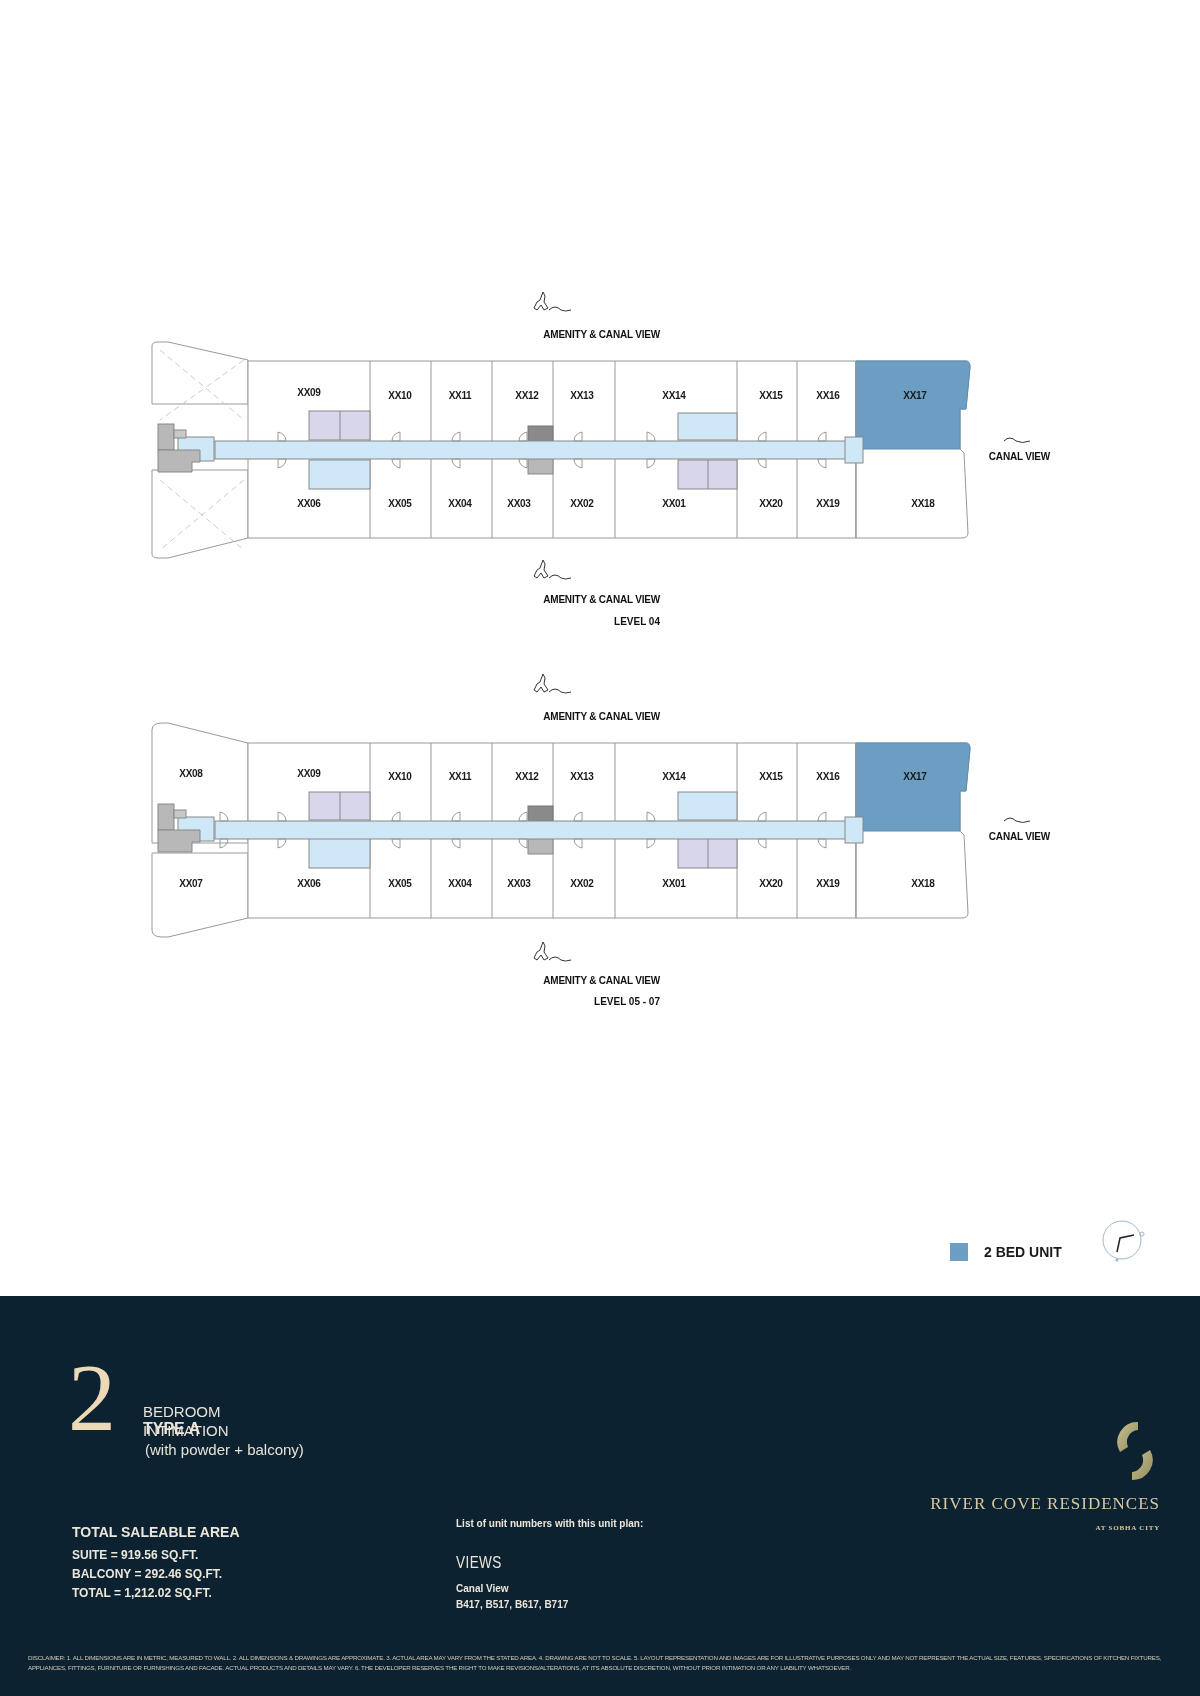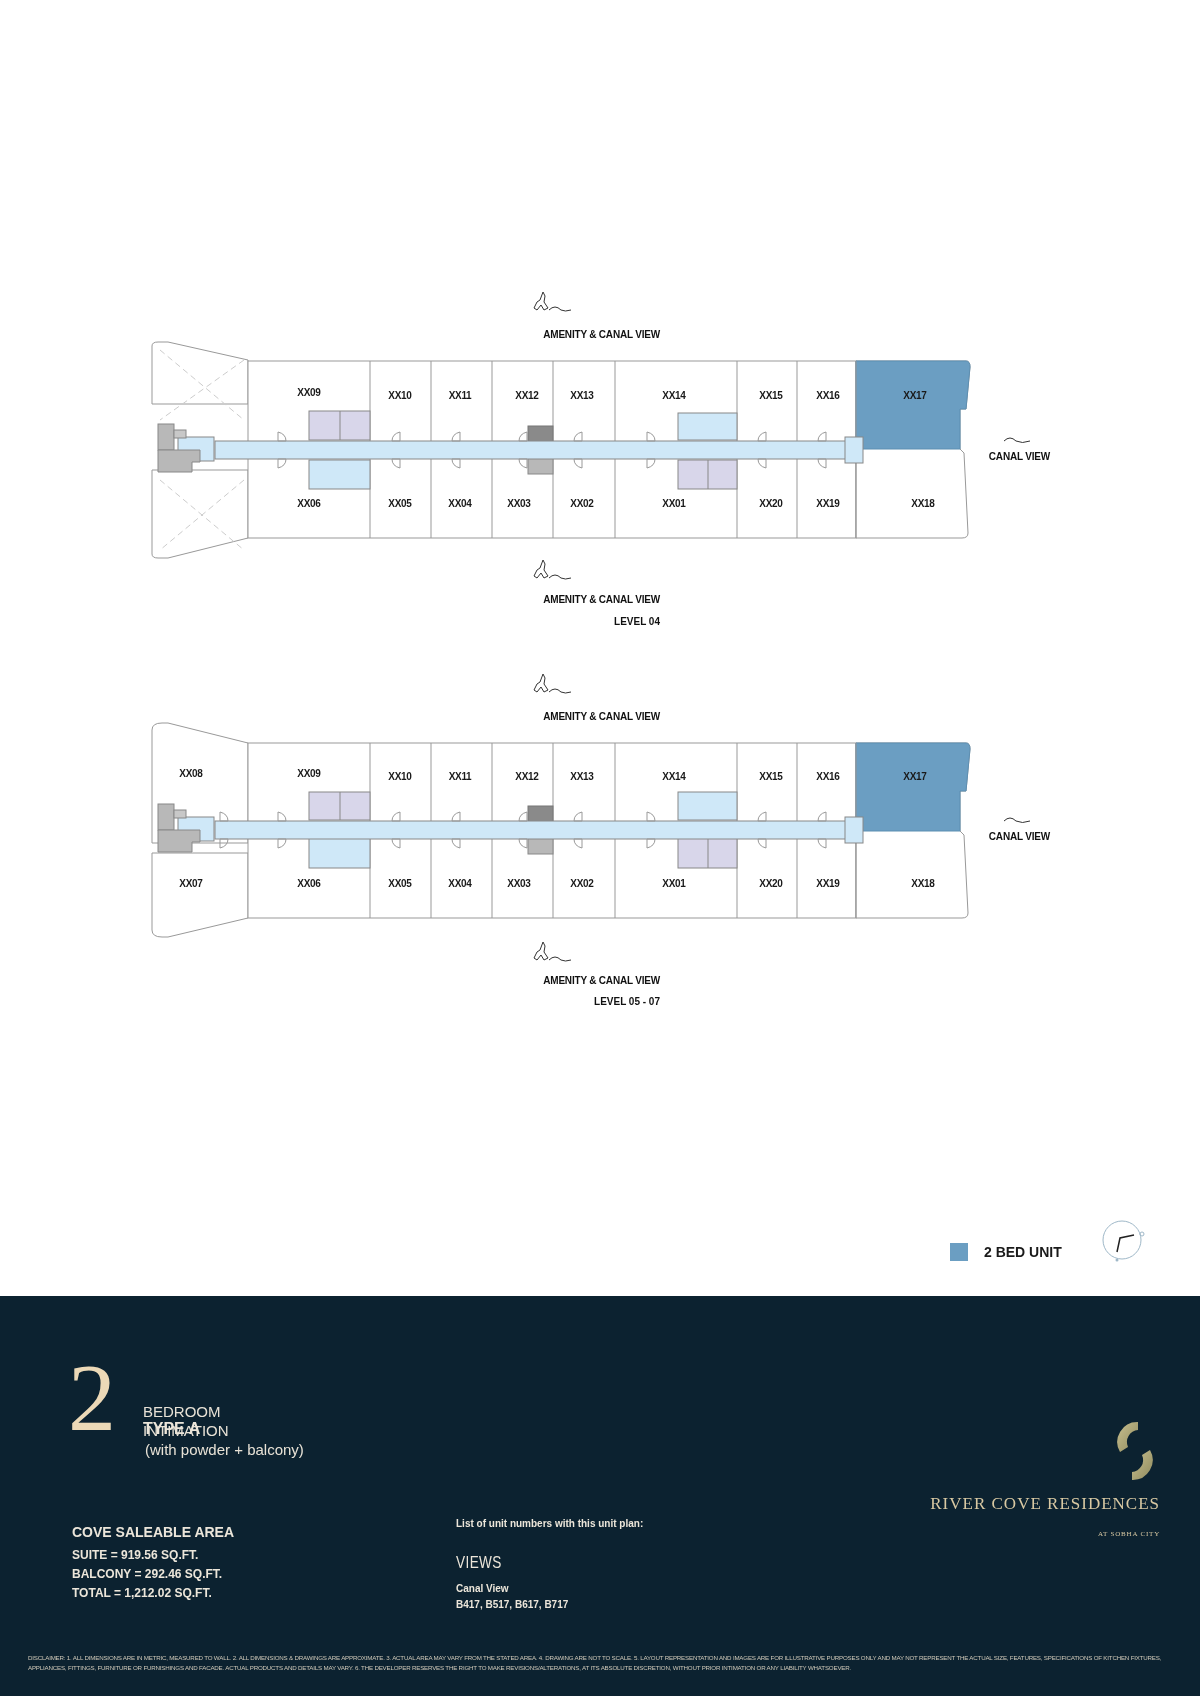--- a/index.html
+++ b/index.html
@@ -20,21 +20,21 @@
   .with-text { position:absolute; left:145px; top:1441px; font-size:15px; color:#e8e2d6; }
   .area-block { position:absolute; left:72px; top:1524px; color:#ece6da; }
   .area-title { font-size:14px; font-weight:bold; margin-bottom:6px; }
   .area-row { font-size:12px; font-weight:bold; line-height:19px; }
   .views-block { position:absolute; left:456px; top:1518px; color:#ece6da; }
   .views-intro { font-size:10px; font-weight:bold; margin-bottom:24px; }
   .views-title { font-family:"Liberation Sans", sans-serif; font-size:17px; transform:scaleX(0.8); transform-origin:left; letter-spacing:0.5px; margin-bottom:8px; }
   .views-sub { font-size:10px; font-weight:bold; line-height:16px; }
   .brand { position:absolute; left:880px; top:1420px; width:280px; text-align:right; }
   .brand-name { font-family:"Liberation Serif", serif; font-size:17px; color:#d9c9a3; letter-spacing:1px; margin-top:8px; }
-  .brand-sub { font-family:"Liberation Serif", serif; font-size:7px; color:#d9c9a3; letter-spacing:0.8px; margin-top:16px; }
+  .brand-sub { font-family:"Liberation Serif", serif; font-size:7px; color:#d9c9a3; letter-spacing:0.8px; margin-top:10px;font-weight:bold; }
   .disclaimer { position:absolute; left:28px; top:1653px; width:1140px; font-size:6.2px; line-height:10px; color:#cfc8b8; letter-spacing:-0.2px; }
 </style>
 </head>
 <body>
 
 <div class="plan-wrap" style="top:0;">
   <svg class="plan-svg" width="1200" height="640">
 
     <g transform="translate(535,292)">
       <path d="M8 0 l2 4 l-1 6 l4 6 l-4 2 l-3 -5 l-4 5 l-3 -2 l3 -6 l3 -2z" fill="none" stroke="#333" stroke-width="1"></path>
@@ -240,21 +240,21 @@
 <div class="footer"></div>
 <div class="big-num">2</div>
 <div class="bed-text">
   <div>BEDROOM</div>
   <div>INTIMATION</div>
 </div>
 <div class="type-text">TYPE A</div>
 <div class="with-text">(with powder + balcony)</div>
 
 <div class="area-block">
-  <div class="area-title">COVE SALEABLE AREA</div>
+  <div class="area-title">TOTAL SALEABLE AREA</div>
   <div class="area-row">SUITE = 919.56 SQ.FT.</div>
   <div class="area-row">BALCONY = 292.46 SQ.FT.</div>
   <div class="area-row">TOTAL = 1,212.02 SQ.FT.</div>
 </div>
 
 <div class="views-block">
   <div class="views-intro">List of unit numbers with this unit plan:</div>
   <div class="views-title">VIEWS</div>
   <div class="views-sub">Canal View</div>
   <div class="views-sub">B417, B517, B617, B717</div>

